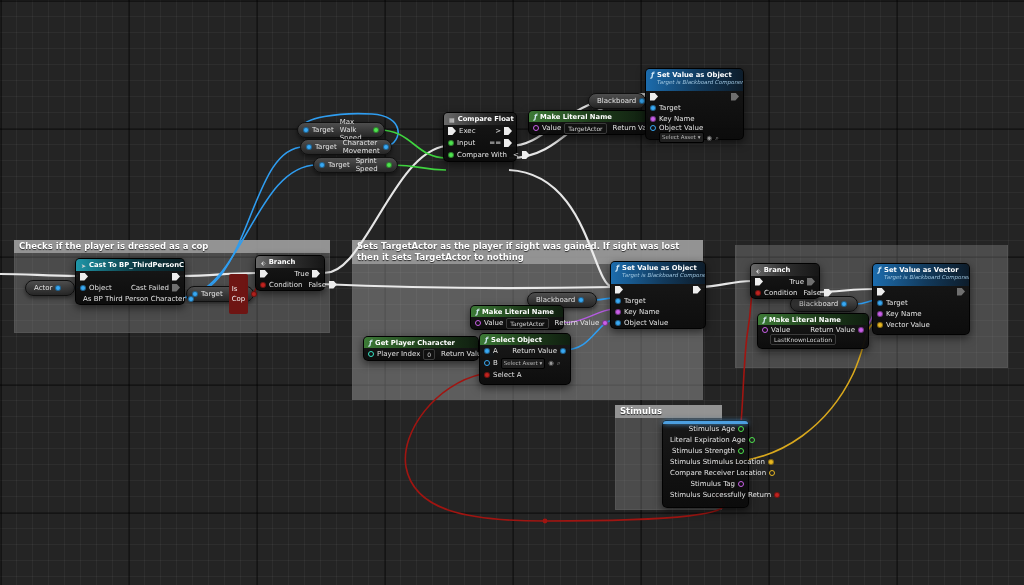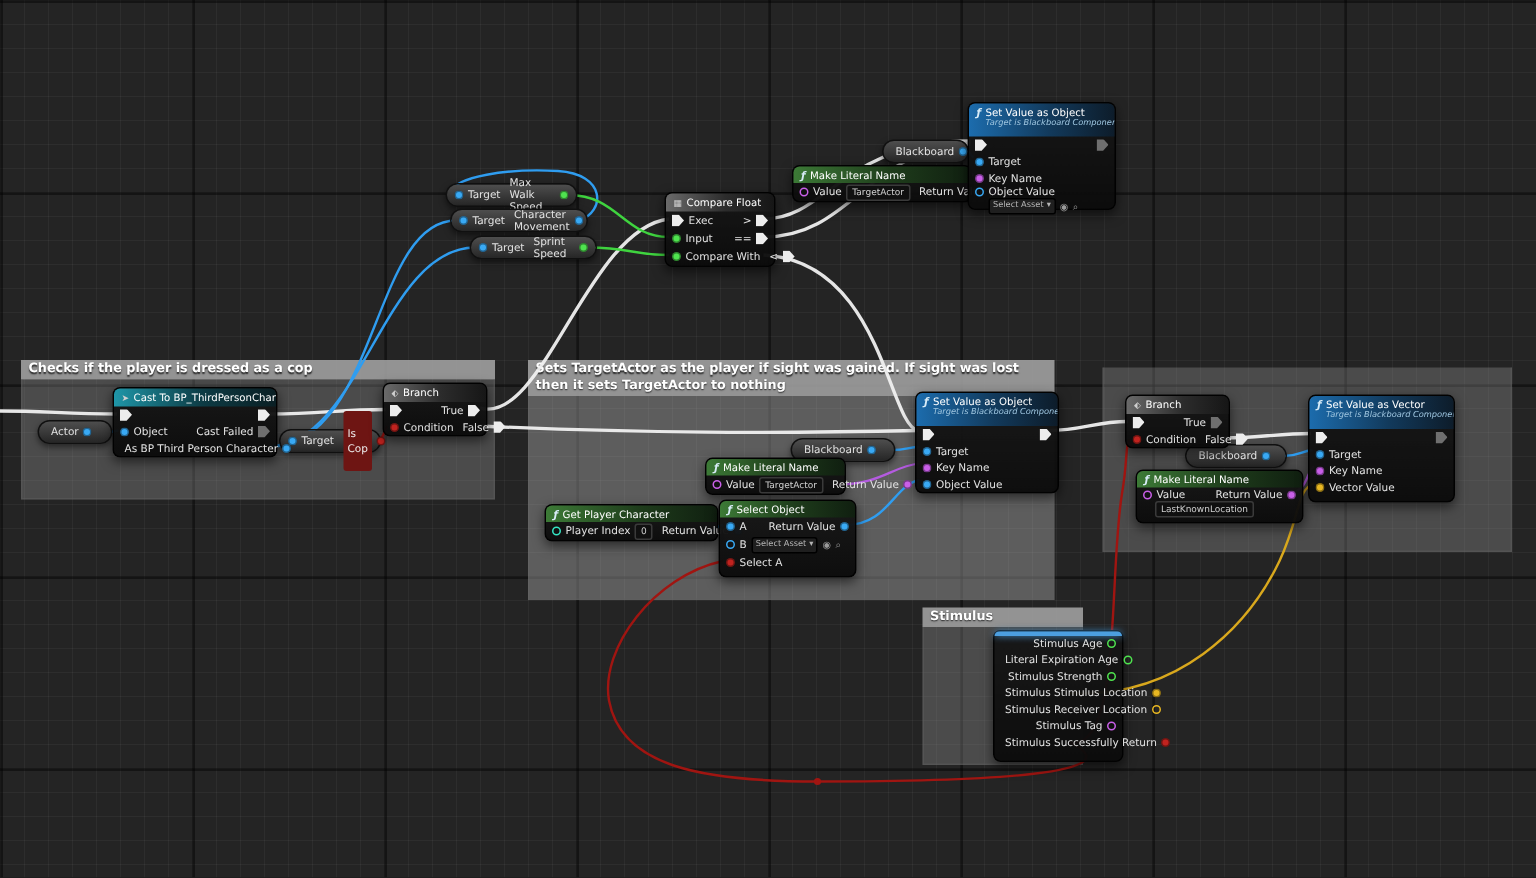--- a/index.html
+++ b/index.html
@@ -28,21 +28,21 @@
   .w-vec{stroke:#d9a81d;stroke-width:1.6}
   .node{position:absolute;z-index:3;background:linear-gradient(180deg,rgba(23,23,23,.97),rgba(11,11,11,.97));
     border:1px solid rgba(0,0,0,.9);border-radius:5px;box-shadow:0 3px 8px rgba(0,0,0,.55);
     font-size:7px;color:#dcdcdc}
   .hdr{display:flex;align-items:center;gap:3px;padding:0 5px;height:12px;border-radius:4px 4px 0 0;overflow:hidden}
   .hdr.two{height:20px;align-items:flex-start;padding-top:2px}
   .hdr-blue{background:linear-gradient(90deg,#1c6cad,#123a5c 55%,#0d1c2a)}
   .hdr-green{background:linear-gradient(90deg,#3c7a36,#1e3c1b 55%,#101f10)}
   .hdr-cast{background:linear-gradient(90deg,#1f96a8,#0d3b44 55%,#0a1f24)}
   .hdr-grey{background:linear-gradient(90deg,#6a6a6a,#2c2c2c 55%,#161616)}
-  .hdr .t{font-weight:normal;font-size:6.8px;color:#fff;white-space:nowrap}
+  .hdr .t{font-weight:bold;font-size:6.8px;color:#fff;white-space:nowrap}
   .hdr .st{font-size:5.5px;font-style:italic;color:#9fc6e0;white-space:nowrap}
   .fx{color:#d8ecf8;font-size:7px;font-style:italic;font-weight:bold}
   .row{display:flex;align-items:center;height:11px;padding:0 4px;gap:3px;white-space:nowrap}
   .row.h12{height:12px}
   .row .sp{flex:1}
   .lbl{color:#e2e2e2}
   .pin{width:6px;height:6px;border-radius:50%;box-sizing:border-box;flex:none}
   .pin.f{background:currentColor;border:1px solid rgba(0,0,0,.4)}
   .pin.h{border:1.3px solid currentColor;background:transparent}
   .c-obj{color:#39a9f4}.c-flt{color:#4fe34f}.c-bool{color:#c0231f}
@@ -214,21 +214,21 @@
       </div>
     <div class="row">
         <span class="pin f c-bool"></span>
         <span class="lbl">Condition</span>
         <span class="sp"></span>
         <span class="lbl">False</span>
         <span class="epin"></span>
       </div>
   </div>
 
-  <div class="node" style="left:443px;top:128px;width:72px">
+  <div class="node" style="left:443px;top:112px;width:72px">
     <div class="hdr hdr-grey">
       <span class="icon-sq">▦</span>
       <span class="t">Compare Float</span>
     </div>
     <div class="row h12">
         <span class="epin"></span>
         <span class="lbl">Exec</span>
         <span class="sp"></span>
         <span class="lbl">&gt;</span>
         <span class="epin"></span>
@@ -465,21 +465,21 @@
         <span class="lbl">Stimulus Strength</span>
         <span class="pin h c-flt"></span>
       </div>
     <div class="row" style="height:11px">
         <span class="sp"></span>
         <span class="lbl">Stimulus Stimulus Location</span>
         <span class="pin f c-vec"></span>
       </div>
     <div class="row" style="height:11px">
         <span class="sp"></span>
-        <span class="lbl">Stimulus Receiver Location</span>
+        <span class="lbl">Compare Receiver Location</span>
         <span class="pin h c-vec"></span>
       </div>
     <div class="row" style="height:11px">
         <span class="sp"></span>
         <span class="lbl">Stimulus Tag</span>
         <span class="pin h c-name"></span>
       </div>
     <div class="row" style="height:11px">
         <span class="sp"></span>
         <span class="lbl">Stimulus Successfully Return</span>

